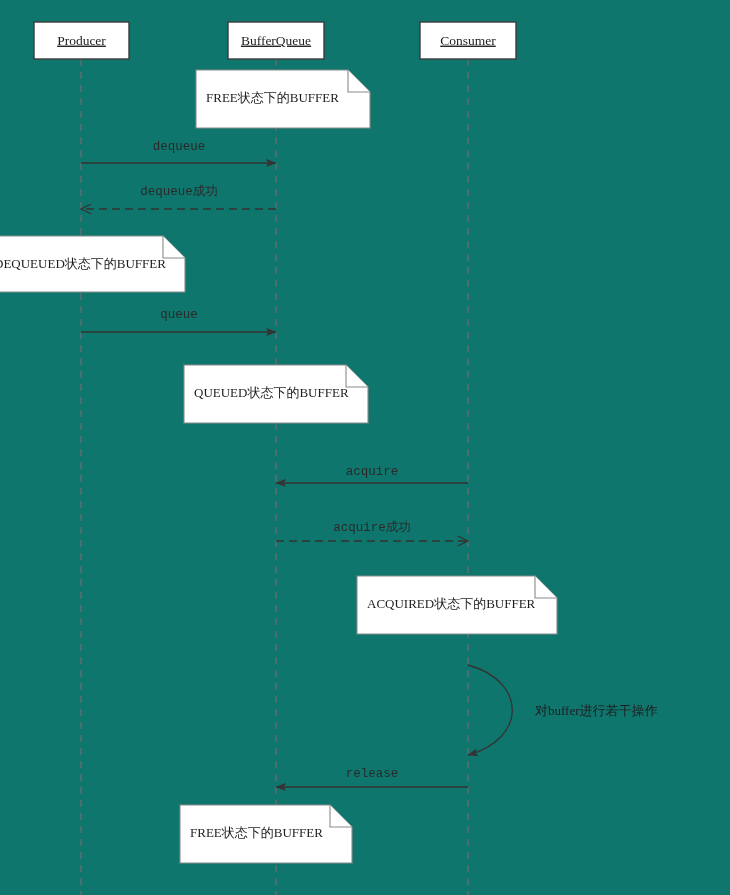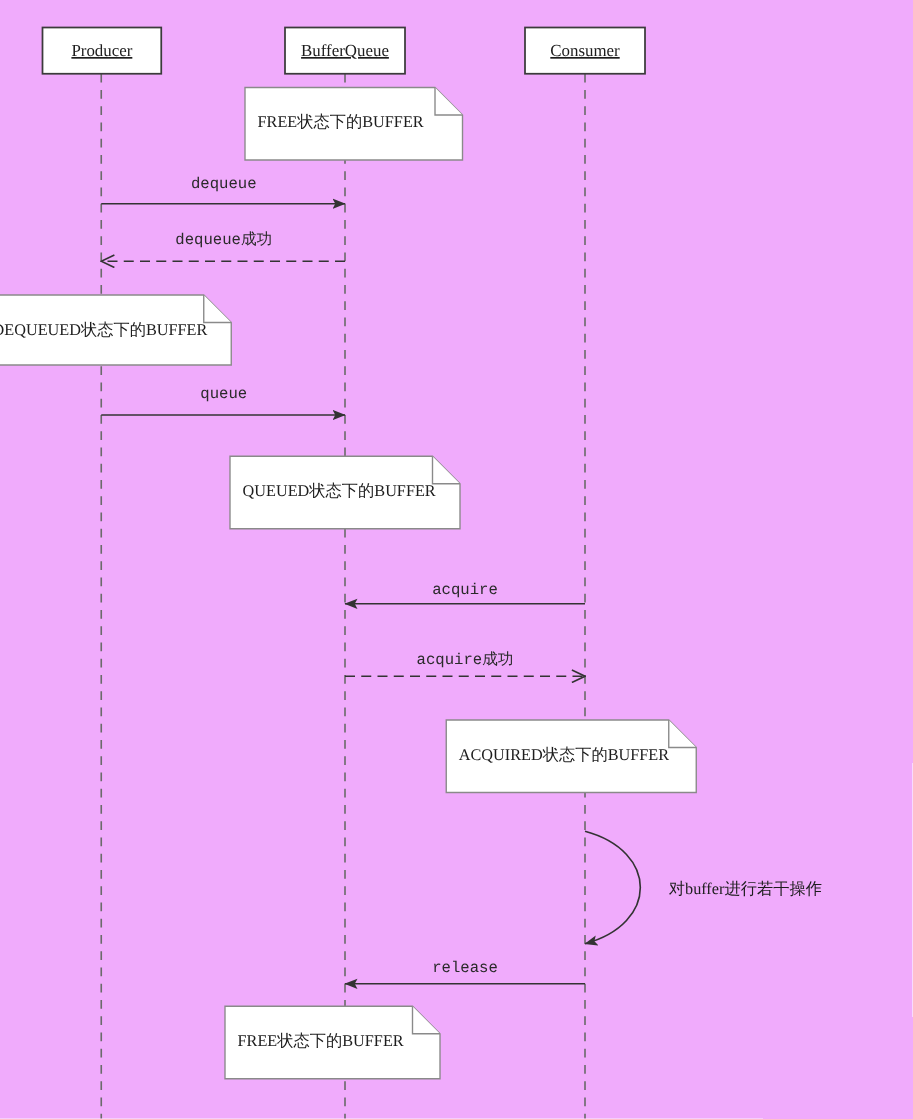--- a/index.html
+++ b/index.html
@@ -7,21 +7,21 @@
     padding: 0;
     background: #ffffff;
   }
   body {
     font-family: "Liberation Serif", "DejaVu Serif", serif;
   }
   #diagram-root {
     position: relative;
     width: 730px;
     height: 895px;
-    background: #f0abfc;
+    background: #0f766e;
     overflow: hidden;
   }
   #diagram-svg {
     position: absolute;
     left: 0;
     top: 0;
     width: 730px;
     height: 895px;
   }
   .lifeline-box {

